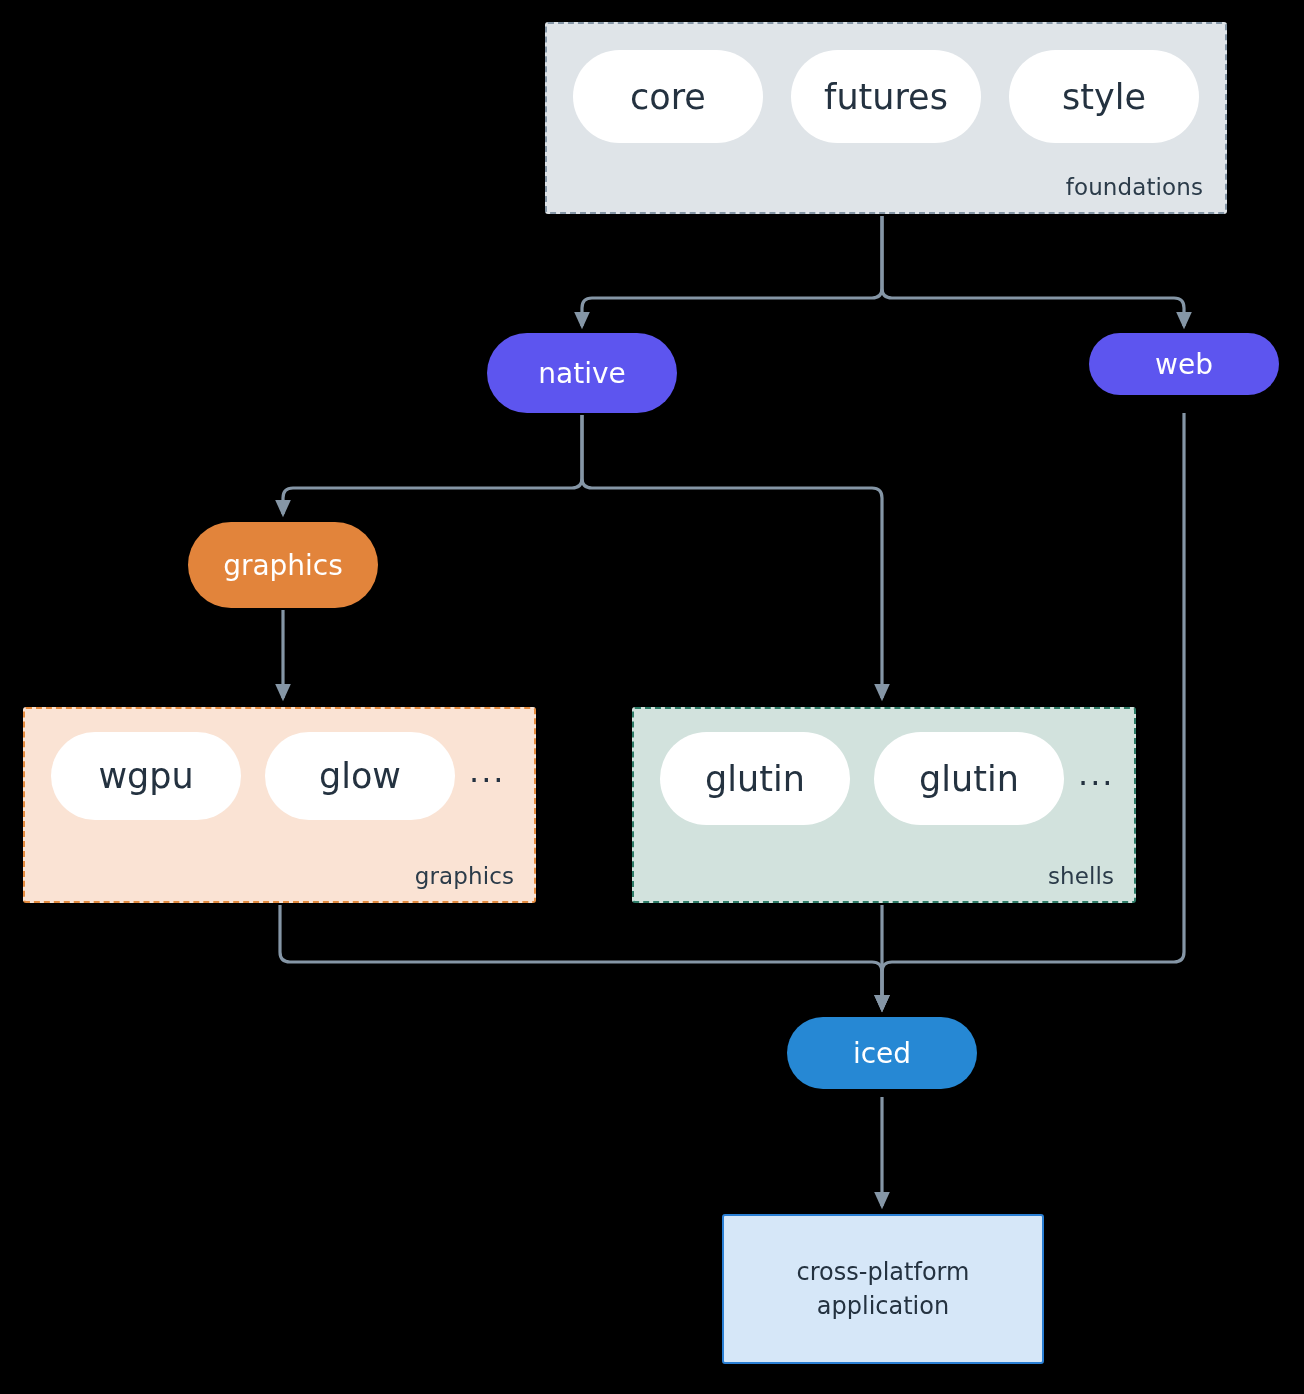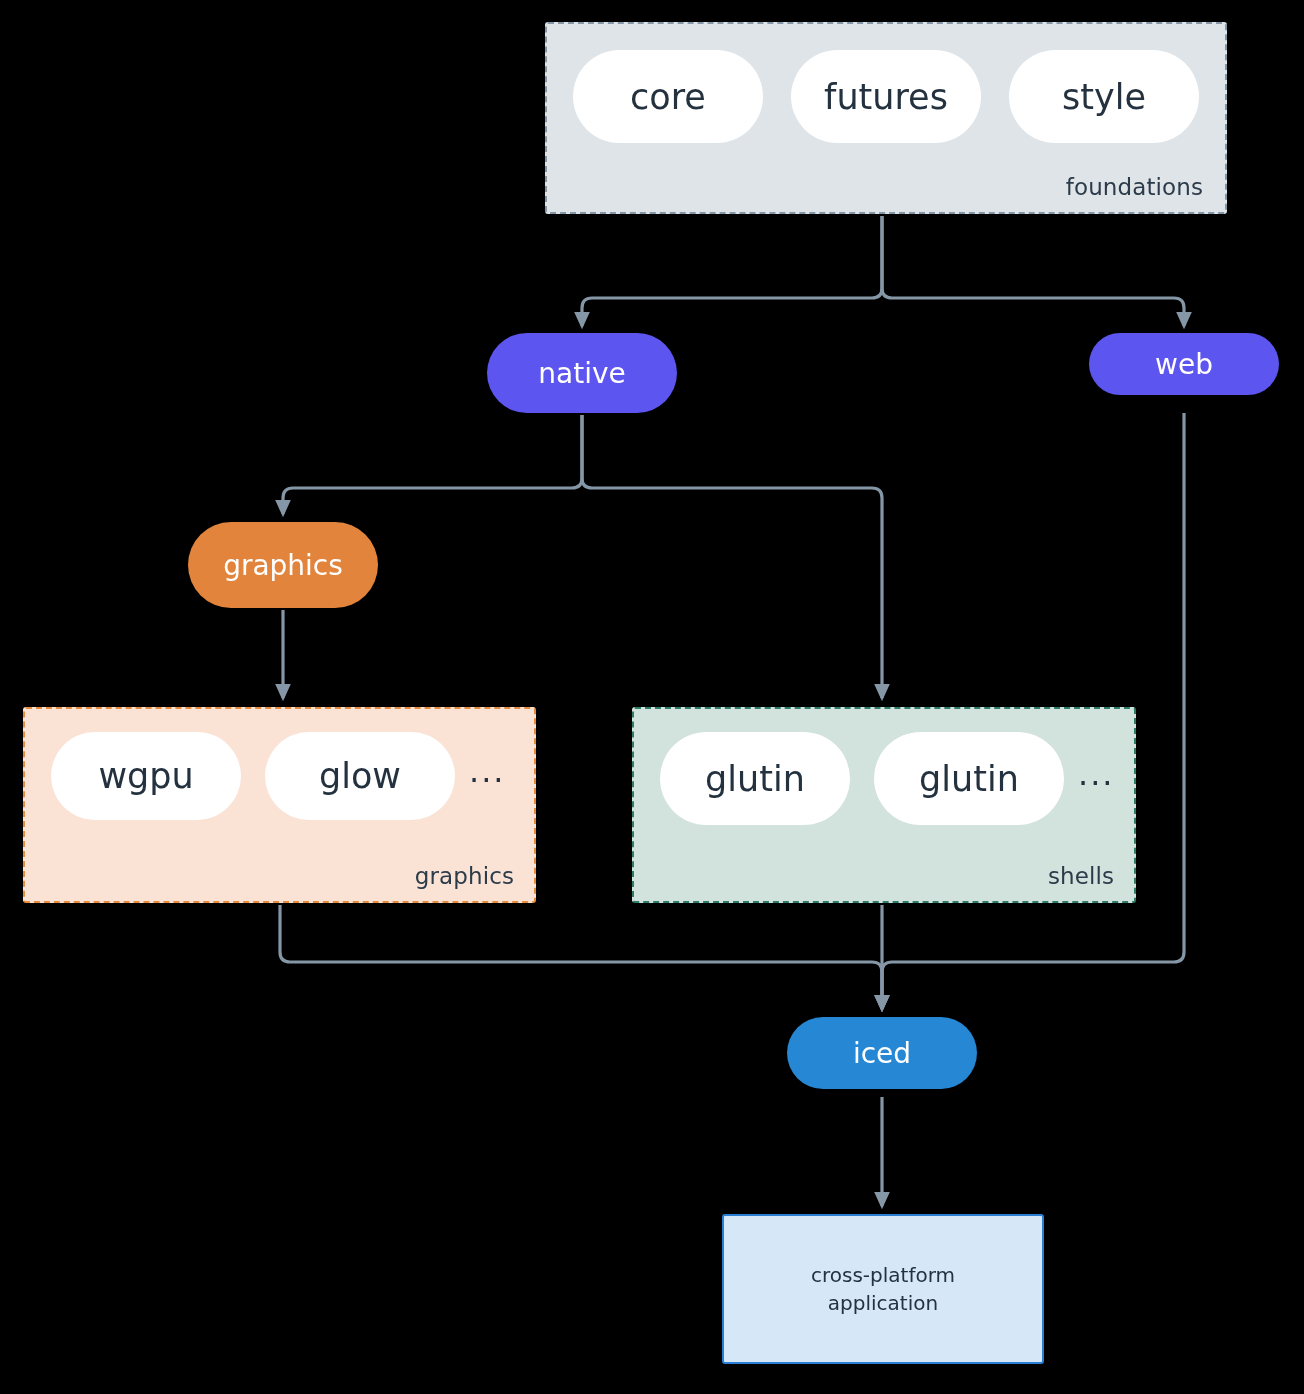--- a/index.html
+++ b/index.html
@@ -78,21 +78,21 @@
   
   .rect-node {
     position: absolute;
     box-sizing: border-box;
     display: flex;
     flex-direction: column;
     align-items: center;
     justify-content: center;
     border-radius: 3px;
     color: #243240;
-    font-size: 20px;
+    font-size: 24px;
     line-height: 1.42;
     text-align: center;
   }
 
   
   #grp-foundations {
     left: 545px; top: 22px; width: 682px; height: 192px;
     background: #dfe4e8;
     border: 2px dashed #8596a6;
     border-radius: 3px;

